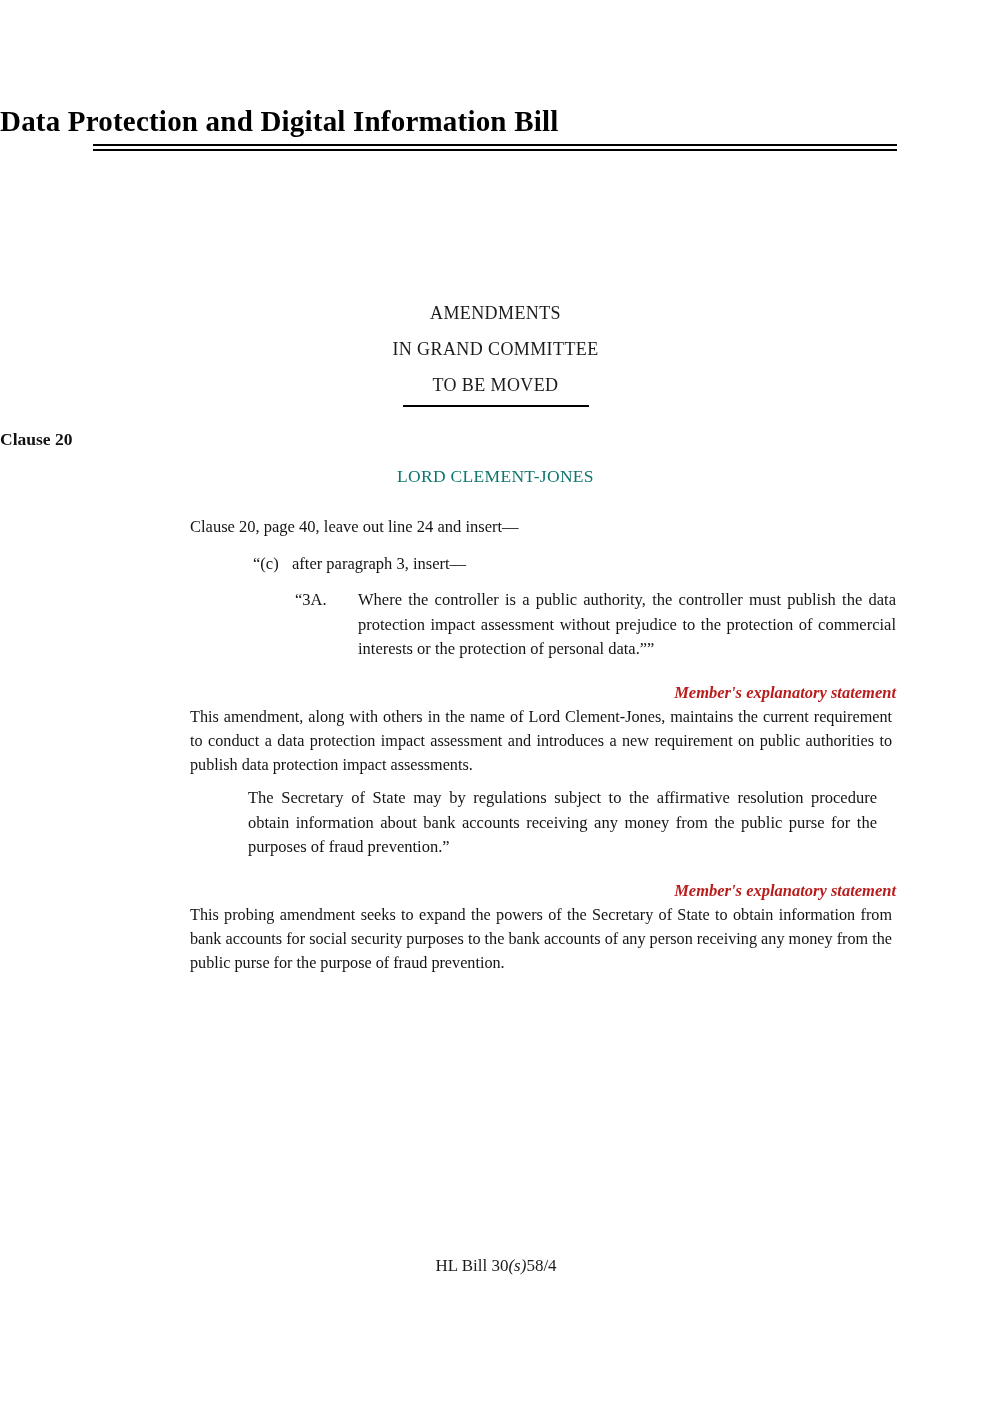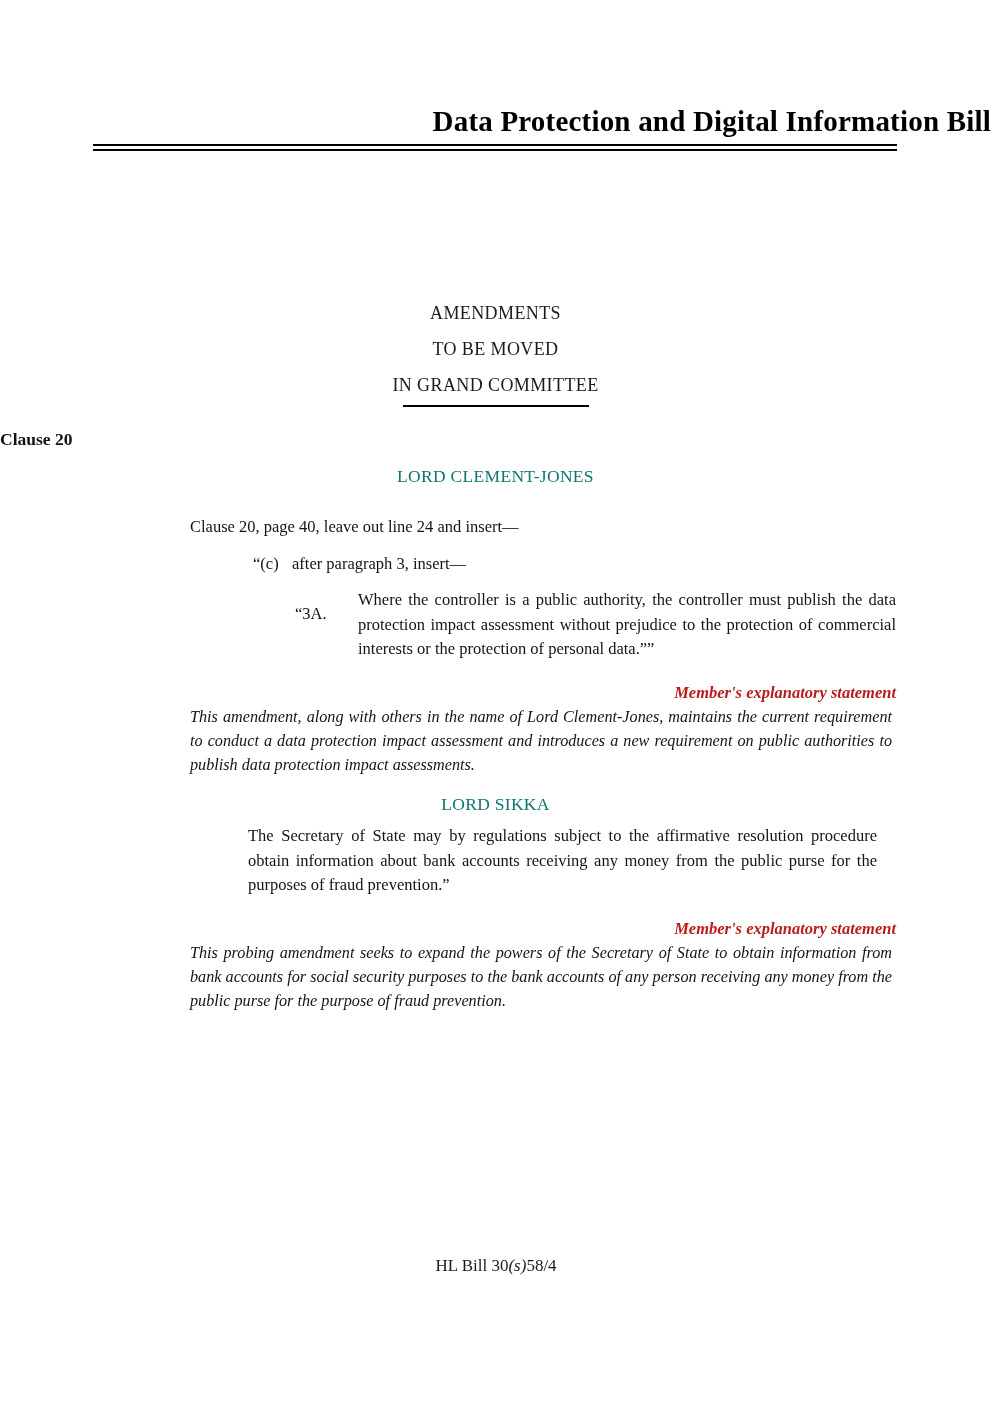--- a/index.html
+++ b/index.html
@@ -8,21 +8,21 @@
     width: 991px;
     height: 1401px;
     background: #ffffff;
     color: #141414;
     font-family: "Liberation Serif", "DejaVu Serif", serif;
     overflow: hidden;
   }
   .title {
     margin: 0;
     padding-top: 105px;
-    text-align: right;
+    text-align: left;
     font-size: 29px;
     line-height: 33px;
     font-weight: 700;
     color: #000;
     letter-spacing: 0.2px;
   }
   .double-rule {
     margin: 6px 94px 0 93px;
     height: 3px;
     border-top: 2px solid #000;
@@ -63,35 +63,34 @@
   .sub-label { position: absolute; left: 253px; top: 0; }
   .hang-para {
     position: relative;
     margin-top: 13px;
     padding-left: 358px;
     padding-right: 95px;
     font-size: 16.5px;
     line-height: 24.5px;
     text-align: justify;
   }
-  .hang-label { position: absolute; left: 295px; top: 14px; line-height: 24.5px; }
+  .hang-label { position: absolute; left: 295px; top: 0; line-height: 24.5px; }
   .expl-h {
     margin: 20px 95px 0 190px;
     font-size: 16.5px;
     line-height: 22px;
     font-weight: 700;
     font-style: italic;
     color: #b91c1c;
     text-align: right;
   }
   .expl-t {
     margin: 1px 99px 0 190px;
     font-size: 16.2px;
     line-height: 24.3px;
-    font-style: italic;
     text-align: justify;
   }
   .place-heading.a2 { margin-top: 23px; }
   .instruction.a2 { margin-top: 29px; }
   .new-clause-title {
     margin: 14px 95px 0 237px;
     font-size: 16.5px;
     line-height: 22px;
     font-weight: 700;
     color: #111;
@@ -120,22 +119,22 @@
 </head>
 <body>
 
 <div class="page">
 
   <h1 class="title">Data Protection and Digital Information Bill</h1>
   <div class="double-rule"></div>
 
   <div class="session-heading">
     <div class="sh-line">AMENDMENTS</div>
+    <div class="sh-line">IN GRAND COMMITTEE</div>
     <div class="sh-line">TO BE MOVED</div>
-    <div class="sh-line">IN GRAND COMMITTEE</div>
     <div class="sh-underline"></div>
   </div>
 
   <h2 class="place-heading">Clause 20</h2>
   <div class="mover">LORD CLEMENT-JONES</div>
 
   <p class="instruction">Clause 20, page 40, leave out line 24 and insert—</p>
 
   <div class="sub-line">
     <span class="sub-label">“(c)</span>
@@ -143,21 +142,20 @@
   </div>
 
   <div class="hang-para">
     <span class="hang-label">“3A.</span>
     <span class="para-text">Where the controller is a public authority, the controller must publish the data protection impact assessment without prejudice to the protection of commercial interests or the protection of personal data.””</span>
   </div>
 
   <div class="expl-h">Member's explanatory statement</div>
   <div class="expl-t">This amendment, along with others in the name of Lord Clement-Jones, maintains the current requirement to conduct a data protection impact assessment and introduces a new requirement on public authorities to publish data protection impact assessments.</div>
 
-  <div class="mover">LORD SIKKA</div>
 
 
 
   <div class="clause-text">The Secretary of State may by regulations subject to the affirmative resolution procedure obtain information about bank accounts receiving any money from the public purse for the purposes of fraud prevention.”</div>
 
   <div class="expl-h">Member's explanatory statement</div>
   <div class="expl-t">This probing amendment seeks to expand the powers of the Secretary of State to obtain information from bank accounts for social security purposes to the bank accounts of any person receiving any money from the public purse for the purpose of fraud prevention.</div>
 
   <div class="footer">
     <div class="footer-left"><span>HL Bill 30</span><span class="it">(s)</span></div>

